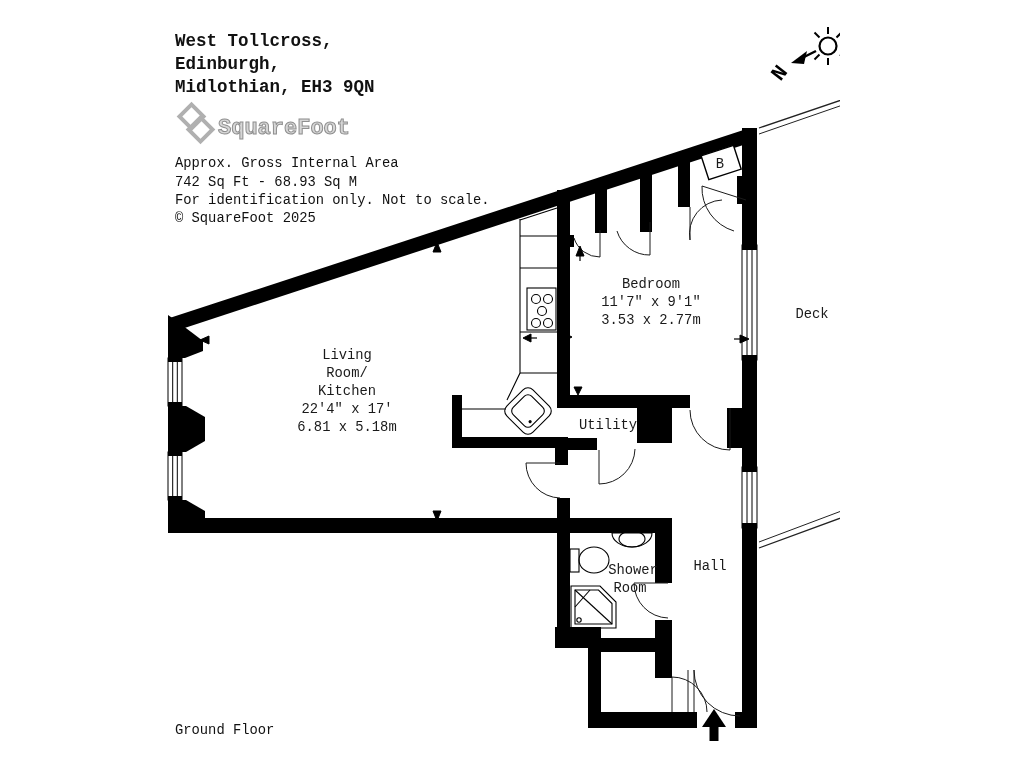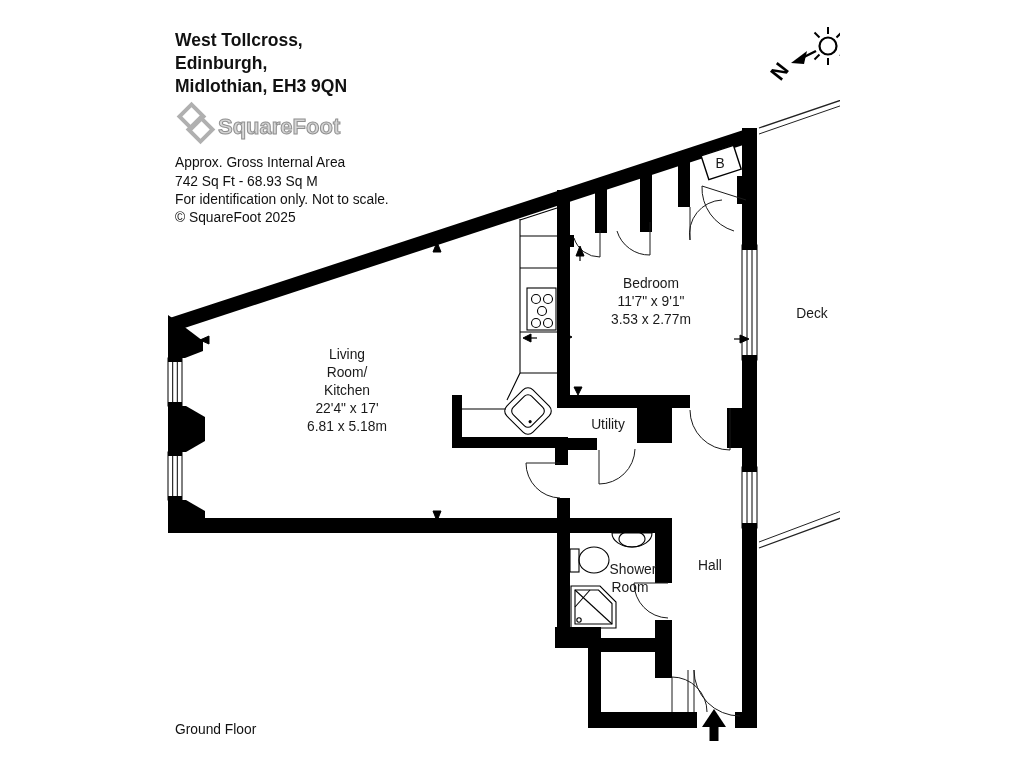--- a/index.html
+++ b/index.html
@@ -1,17 +1,17 @@
 <!DOCTYPE html>
 <html><head>
 <meta charset="utf-8">
 <style>
   html,body{margin:0;padding:0;background:#fff;}
   .stage{position:relative;width:840px;height:768px;background:#ffffff;overflow:hidden;
-         font-family:Liberation Sans, sans-serif;}
+         font-family:Liberation Mono, monospace;}
   svg{display:block;}
   .w{fill:#000;stroke:none;}                      
   .t{fill:none;stroke:#000;stroke-width:1.1;}     
   .d{fill:none;stroke:#1a1a1a;stroke-width:1;}    
   .win{fill:#fff;stroke:#000;stroke-width:1;}
   .lbl{fill:#1a1a1a;font-size:13.8px;}
   .dim{fill:#1a1a1a;font-size:13.8px;}
   .addr{fill:#111;font-size:17.5px;font-weight:bold;}
   .meta{fill:#111;font-size:13.8px;}
   .mid{text-anchor:middle;}

